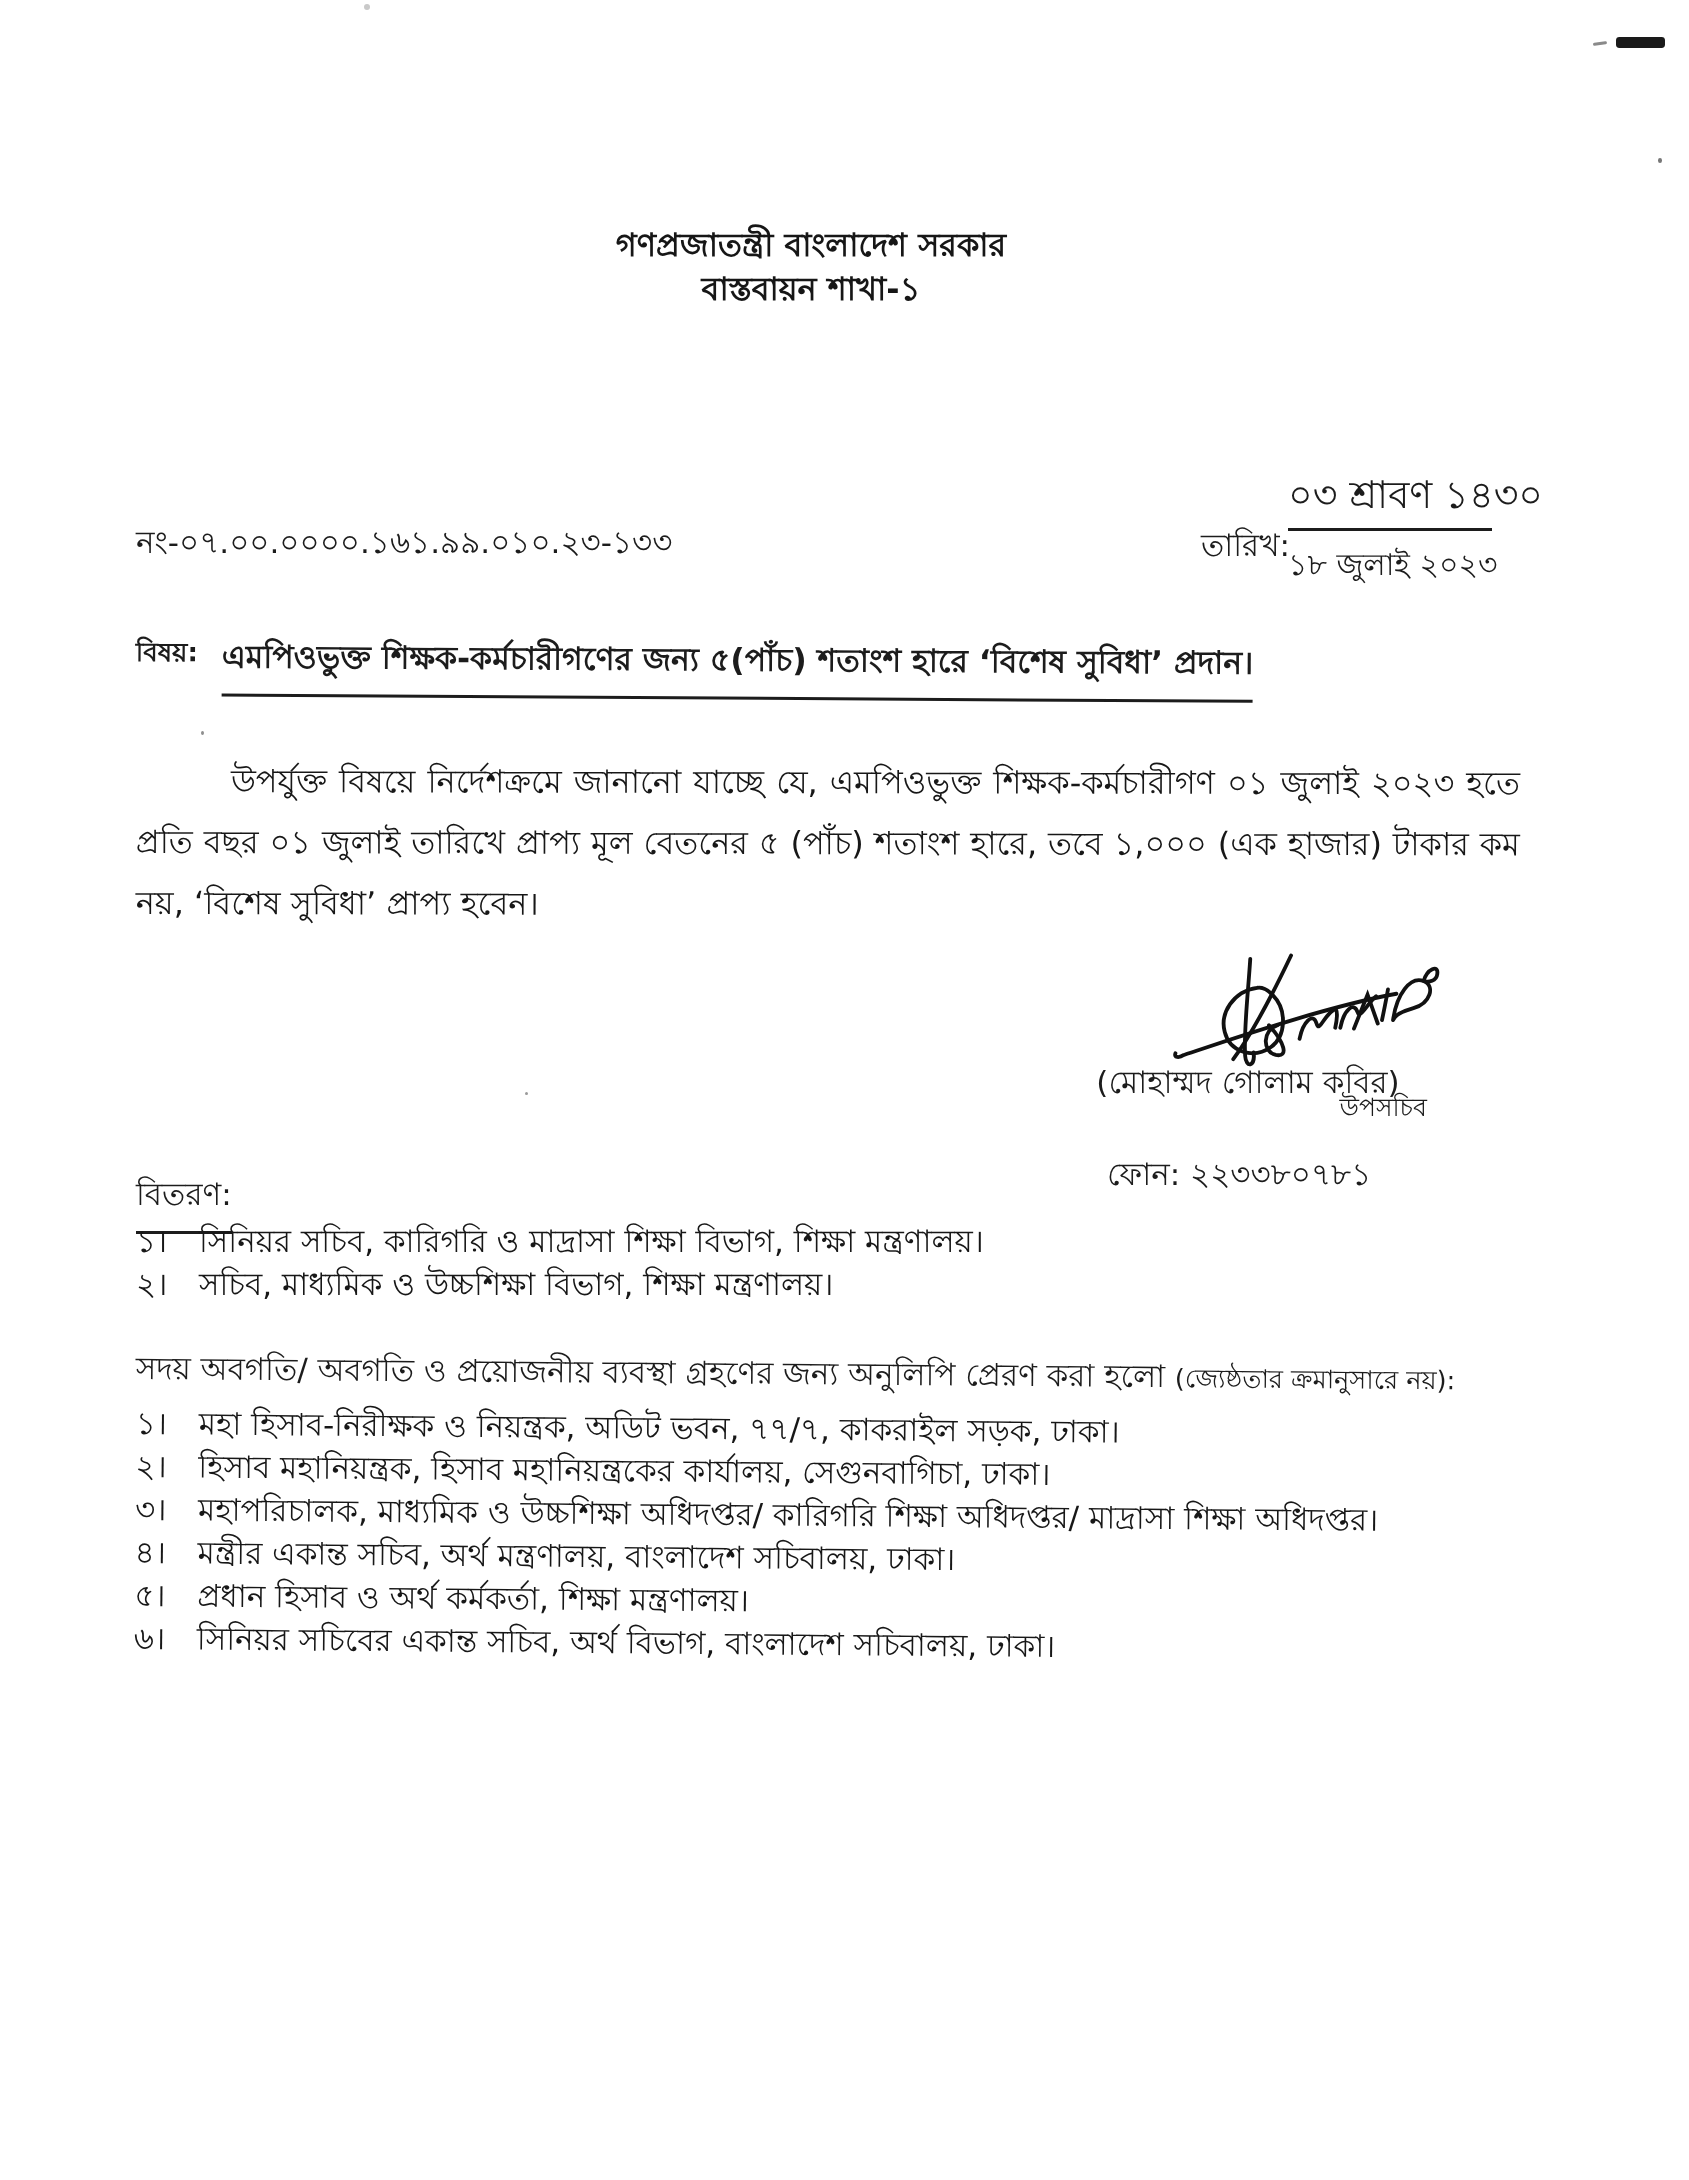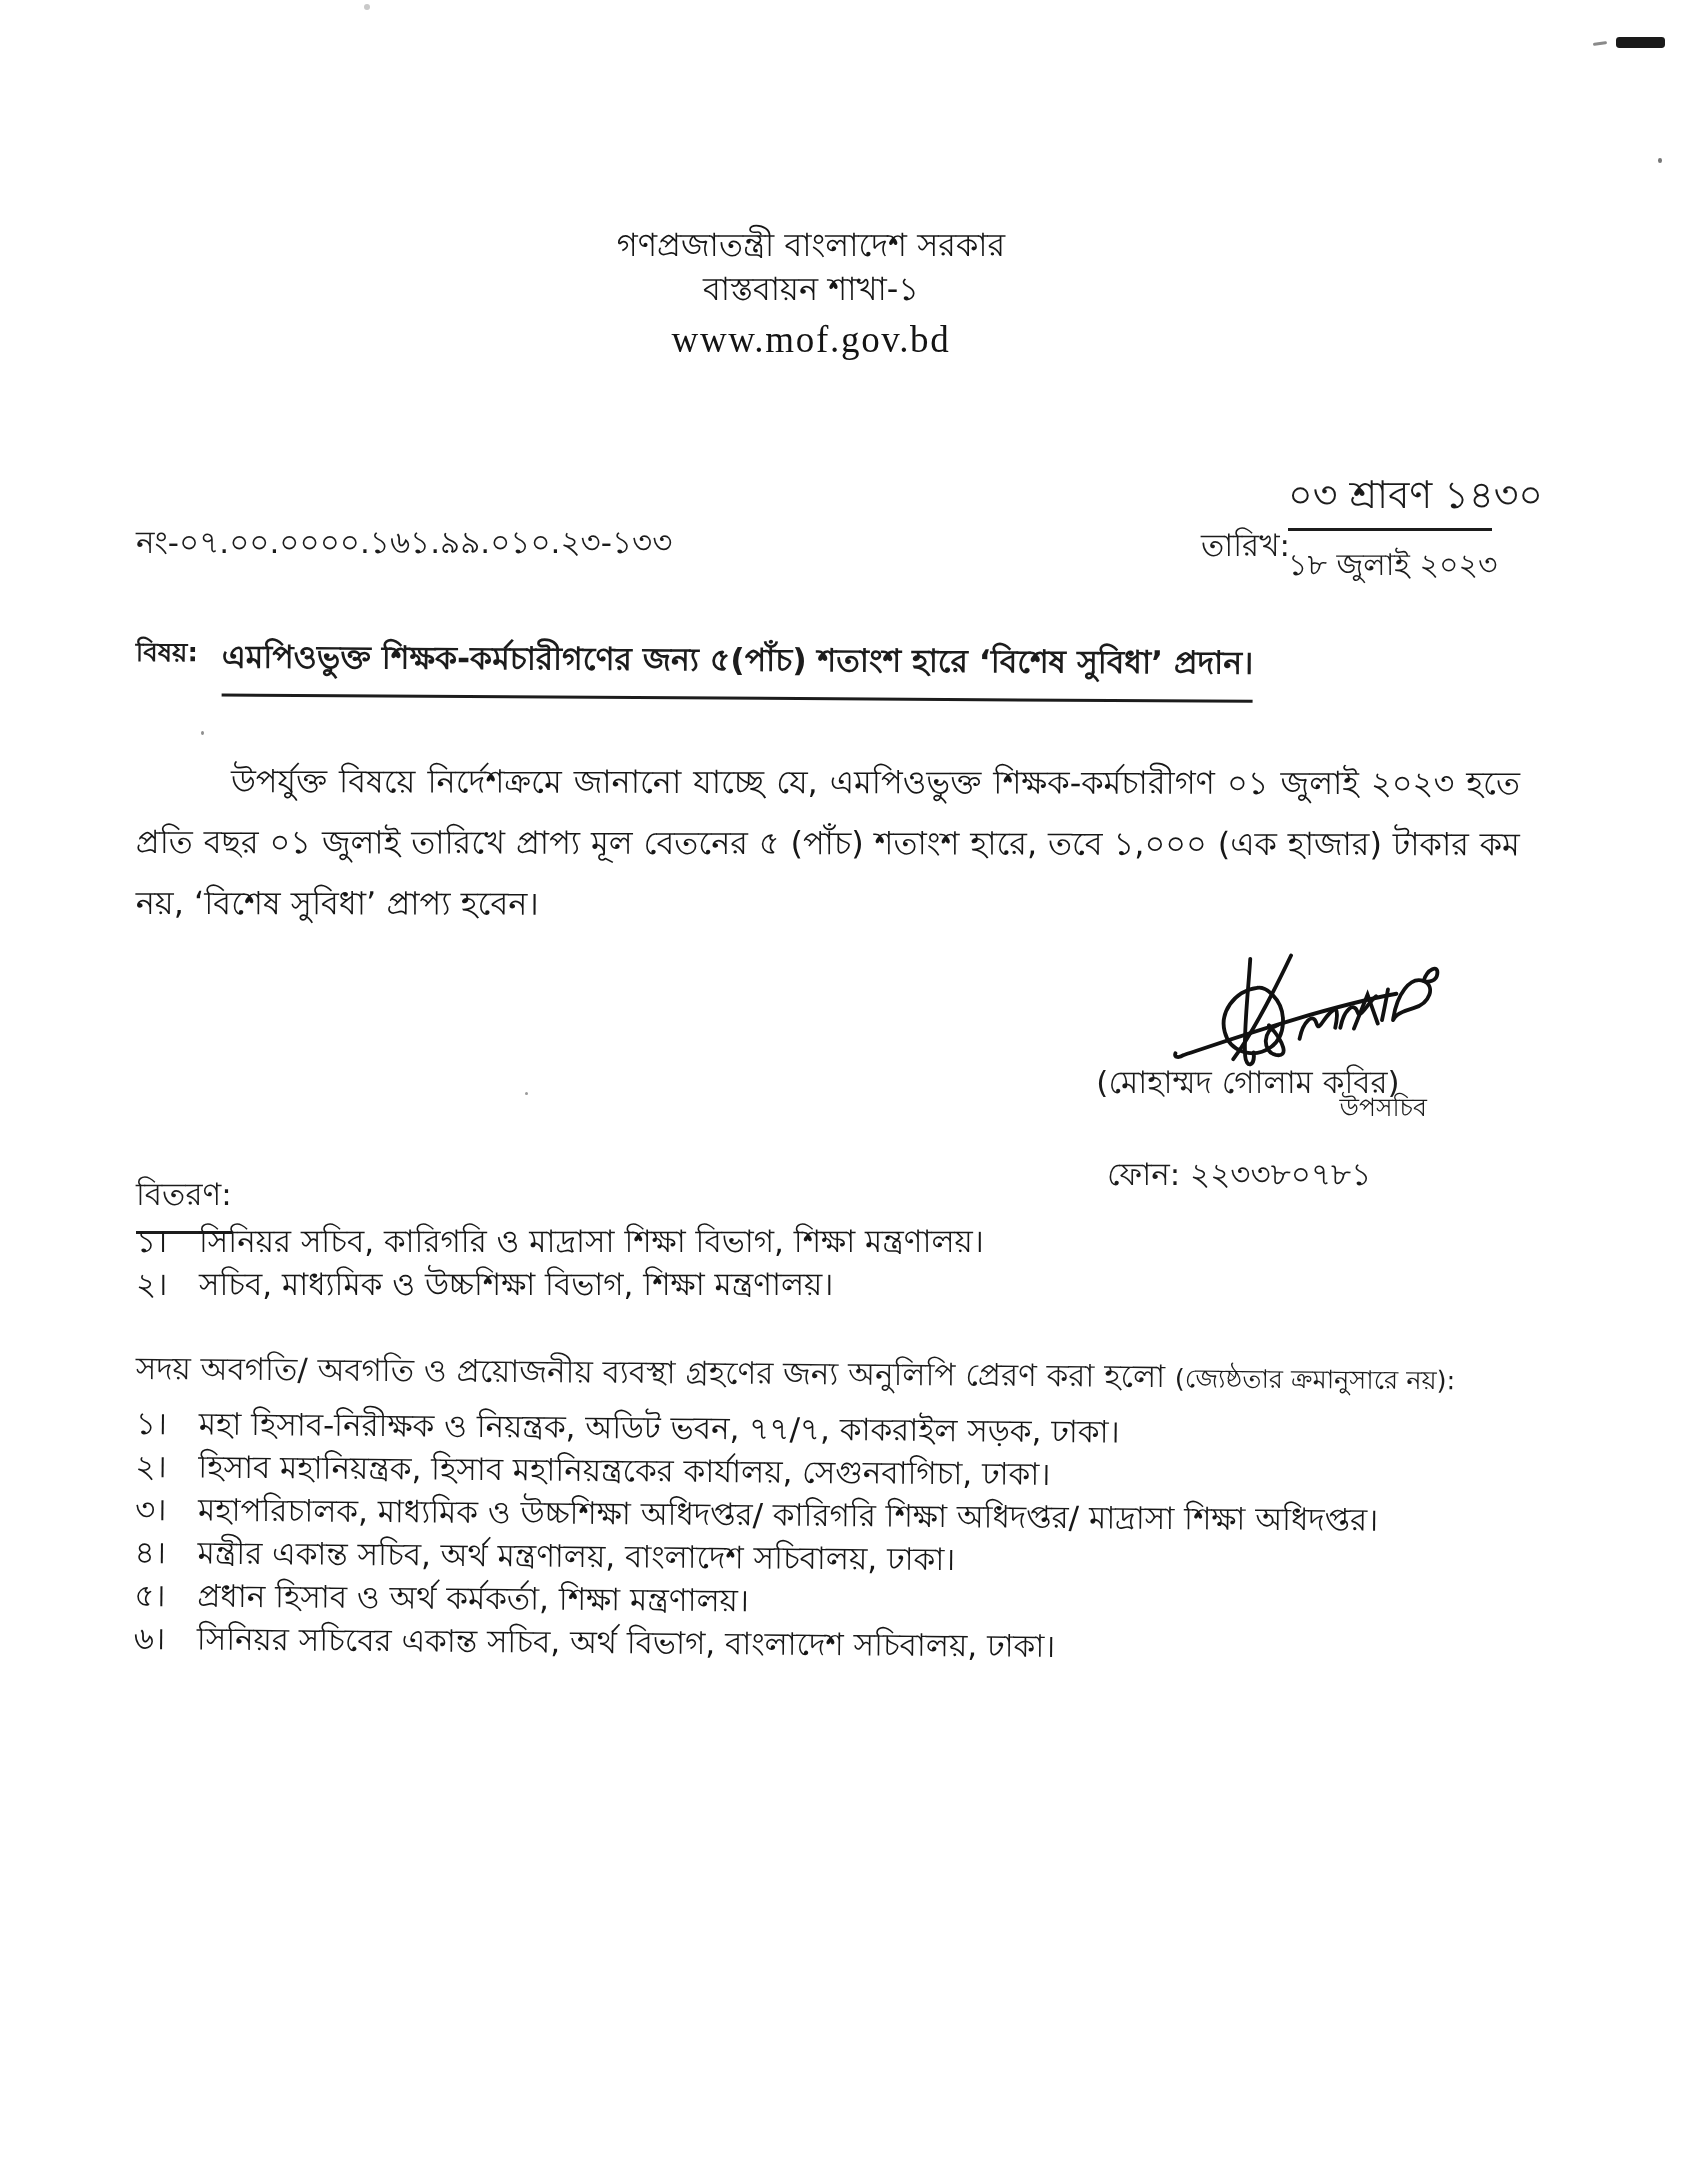--- a/index.html
+++ b/index.html
@@ -7,21 +7,21 @@
   body{
     width:1690px;height:2181px;position:relative;
     background:#ffffff;color:#1c1c1c;
     font-family:"DejaVu Sans",sans-serif;
     overflow:hidden;
   }
   .abs{position:absolute;}
 
   
   .header{left:300px;top:223px;width:1022px;text-align:center;}
-  .header .h-line{font-size:32px;line-height:44px;color:#161616;}
+  .header .h-line{font-size:32px;line-height:44px;color:#161616;font-weight:bold;}
   .header .website{
     font-family:"Liberation Serif",serif;
     font-size:37px;line-height:48px;margin-top:5.1px;
     letter-spacing:1.7px;color:#141414;
   }
 
   
   .memo-no{left:136px;top:518px;font-size:31px;white-space:nowrap;}
   .date-label{left:1201px;top:521px;font-size:31px;}
   .date-stack{left:1288px;top:477px;width:204px;text-align:center;}
@@ -77,21 +77,20 @@
 <div class="abs artifact-bar"></div>
 <div class="abs artifact-tick"></div>
 <div class="abs speck-a"></div>
 <div class="abs speck-b"></div>
 <div class="abs speck-c"></div>
 <div class="abs speck-d"></div>
 
 <div class="abs header">
   <div class="h-line">গণপ্রজাতন্ত্রী বাংলাদেশ সরকার</div>
   <div class="h-line">বাস্তবায়ন শাখা-১</div>
-  <div class="website">www.mof.gov.bd</div>
 </div>
 
 <div class="abs memo-no">নং-০৭.০০.০০০০.১৬১.৯৯.০১০.২৩-১৩৩</div>
 <div class="abs date-label">তারিখ:</div>
 <div class="abs date-stack">
   <div class="date-bn">০৩ শ্রাবণ ১৪৩০</div>
   <div class="date-rule"></div>
   <div class="date-en">১৮ জুলাই ২০২৩</div>
 </div>
 

